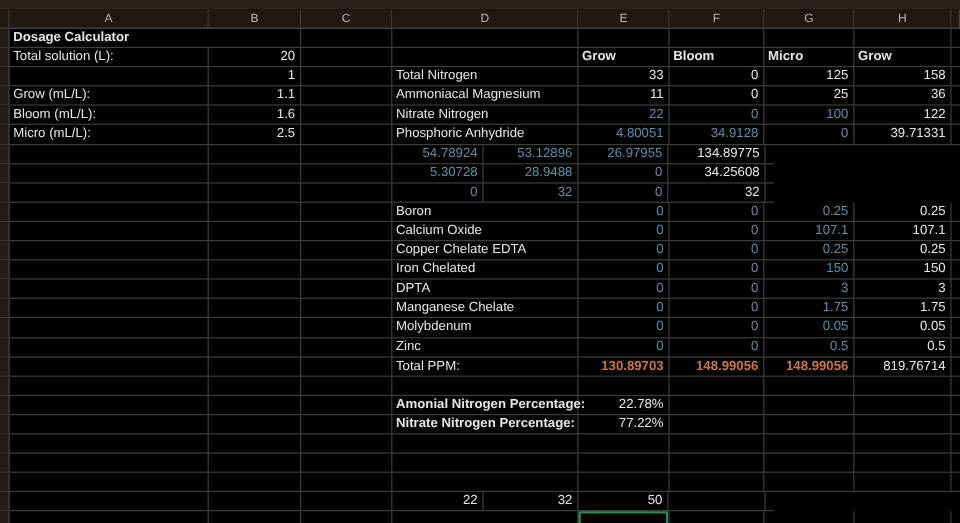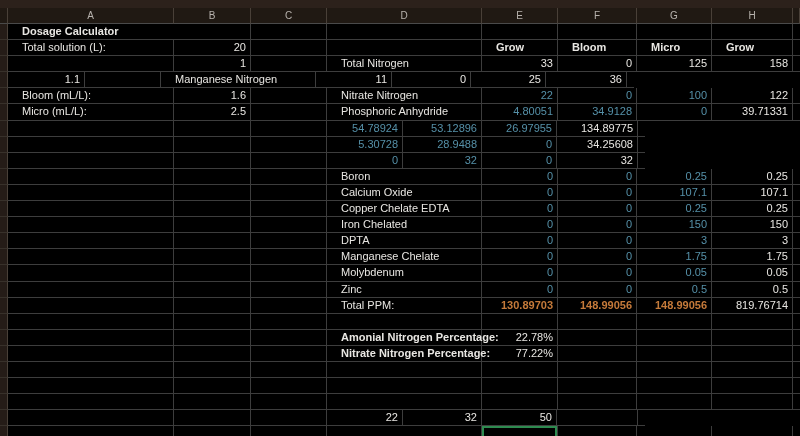--- a/index.html
+++ b/index.html
@@ -20,21 +20,21 @@
   .wg{width:8px;} .wA{width:166px;} .wB{width:77px;} .wC{width:76px;}
   .wD{width:155px;} .wE{width:76px;} .wF{width:79px;} .wG{width:75px;}
   .wH{width:81px;} .wI{width:7px;border-right:none;}
   
   .hcell{
     background:#201913;border-right:1px solid #494038;border-bottom:1px solid #4a4a4a;
     color:#b7b2ad;font-size:10px;text-align:center;line-height:15px;
   }
   
   .gut{background:#251c17;border-right:1px solid #494038;border-bottom:1px solid #38312a;}
-  .lbl{text-align:left;padding-left:14px;}
+  .lbl{text-align:left;padding-left:3px;}
   .num{text-align:right;padding-right:4px;}
   .b{font-weight:700;}
   .blue{color:#5590a8;}
   .orange{color:#c57a3a;font-weight:bold;}
   .noR{border-right:none;}
   .sel{box-shadow:inset 0 0 0 2px #2e8b50;}
 </style>
 </head>
 <body>
 
@@ -83,23 +83,24 @@
       <div class="cell wC"></div>
       <div class="cell wD lbl">Total Nitrogen</div>
       <div class="cell wE num">33</div>
       <div class="cell wF num">0</div>
       <div class="cell wG num">125</div>
       <div class="cell wH num">158</div>
       <div class="cell wI"></div>
     </div>
     <div class="row">
       <div class="cell wg gut"></div>
+      <div class="cell wA lbl">Grow (mL/L):</div>
       <div class="cell wB num">1.1</div>
       <div class="cell wC"></div>
-      <div class="cell wD lbl">Manganese Nitrogen</div>
+      <div class="cell wD lbl">Ammoniacal Magnesium</div>
       <div class="cell wE num">11</div>
       <div class="cell wF num">0</div>
       <div class="cell wG num">25</div>
       <div class="cell wH num">36</div>
       <div class="cell wI"></div>
     </div>
     <div class="row">
       <div class="cell wg gut"></div>
       <div class="cell wA lbl">Bloom (mL/L):</div>
       <div class="cell wB num">1.6</div>

